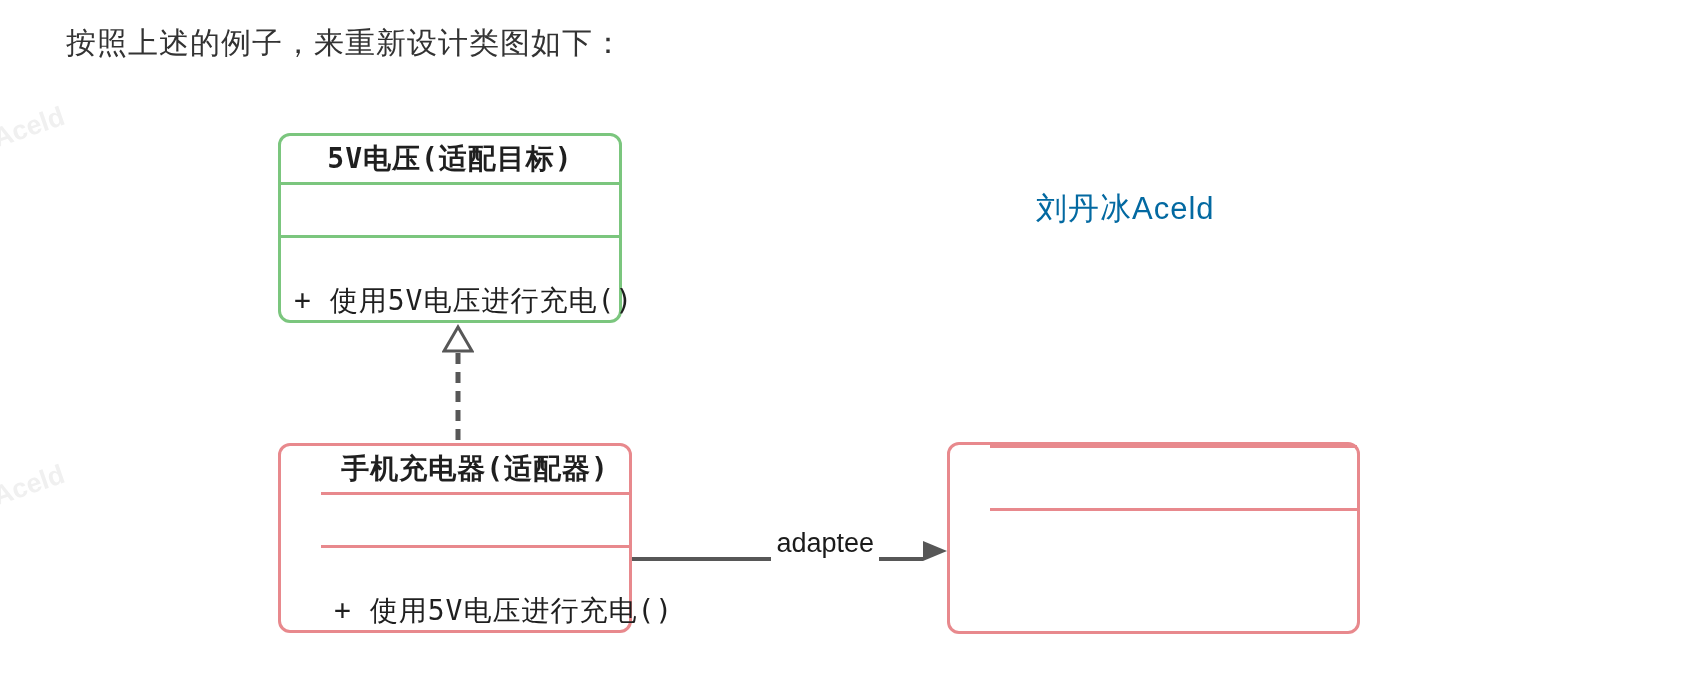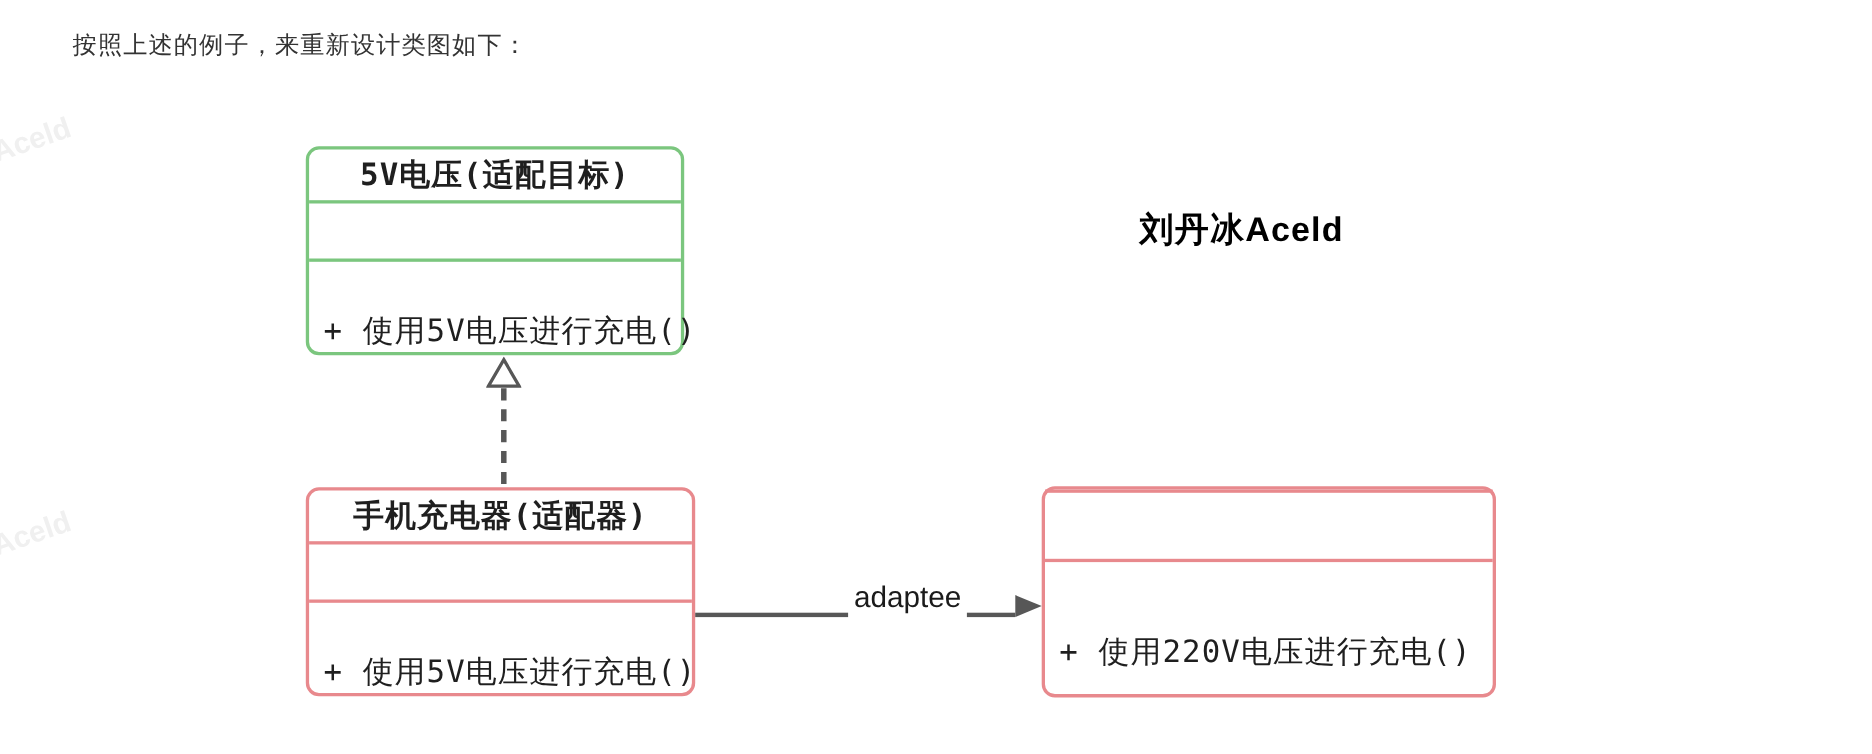--- a/index.html
+++ b/index.html
@@ -13,65 +13,65 @@
     height: 685px;
     overflow: hidden;
     font-family: "Liberation Sans", sans-serif;
   }
 
   
   .heading {
     position: absolute;
     left: 66px;
     top: 24px;
-    font-size: 22px;
+    font-size: 30px;
     line-height: 38px;
     color: #333333;
     letter-spacing: 1px;
-    font-family: Liberation Mono, monospace;
+    font-family: Liberation Serif, serif;
   }
 
   
   .wm-corner {
     position: absolute;
     left: -8px;
     font-size: 27px;
     font-weight: 600;
     color: #f0f0f0;
     transform: rotate(-19deg);
     font-family: "Liberation Sans", sans-serif;
     user-select: none;
   }
   .wm-corner.top  { top: 112px; }
   .wm-corner.mid  { top: 470px; }
   .wm-center {
     position: absolute;
     left: 1036px;
     top: 188px;
     font-size: 31px;
-    font-weight: bold;
-    color: #000000;
+    font-weight: normal;
+    color: #0369a1;
     letter-spacing: 1px;
     font-family: "Liberation Sans", sans-serif;
     user-select: none;
   }
 
   
   .uml-class {
     position: absolute;
     box-sizing: border-box;
     border-radius: 12px;
     background: #ffffff;
     display: flex;
     flex-direction: column;
     font-family: "DejaVu Sans Mono", "DejaVu Serif", serif;
     color: #1f1f1f;
   }
   .uml-class.green { border: 3px solid #7bc67e; }
-  .uml-class.pink  { border: 3px solid #e8898d; }
+  .uml-class.pink  { border: 3px solid #e8898d; padding-left: 40px; }
 
   .uml-title {
     box-sizing: border-box;
     height: 56px;
     display: flex;
     align-items: center;
     justify-content: center;
     font-size: 28px;
     font-weight: bold;
     letter-spacing: 1px;
@@ -150,21 +150,20 @@
 </div>
 
 <div class="uml-class pink" id="class-adapter">
   <div class="uml-title">手机充电器(适配器)</div>
   <div class="uml-attrs"></div>
   <div class="uml-method">+ 使用5V电压进行充电()</div>
 </div>
 
 <div class="uml-class pink" id="class-adaptee">
   <div class="uml-attrs"></div>
-  <div class="uml-method">+ 使用220V电压进行充电()</div>
 </div>
 
 <svg class="realization" viewBox="0 0 32 120" xmlns="http://www.w3.org/2000/svg">
   <polygon points="16,3 30,27 2,27" fill="#ffffff" stroke="#575757" stroke-width="3"></polygon>
   <line x1="16" y1="29" x2="16" y2="119" stroke="#575757" stroke-width="5" stroke-dasharray="11 8"></line>
 </svg>
 
 <div class="association">
   <div class="assoc-line-a"></div>
   <div class="assoc-label">adaptee</div>

